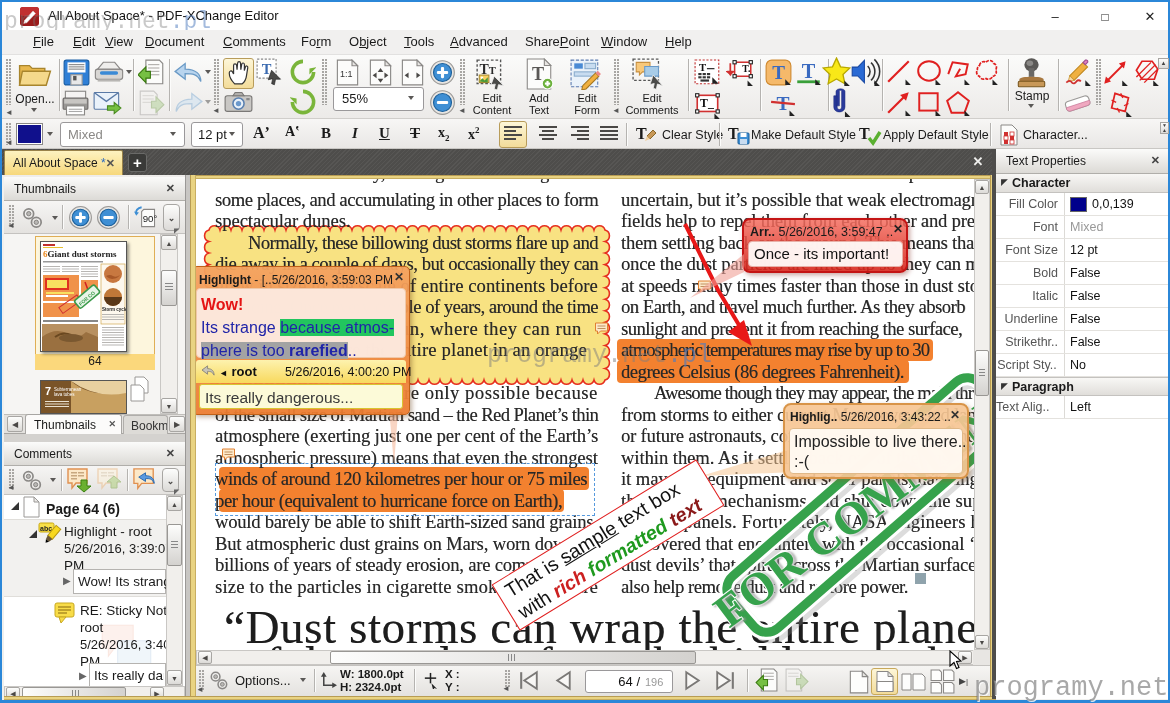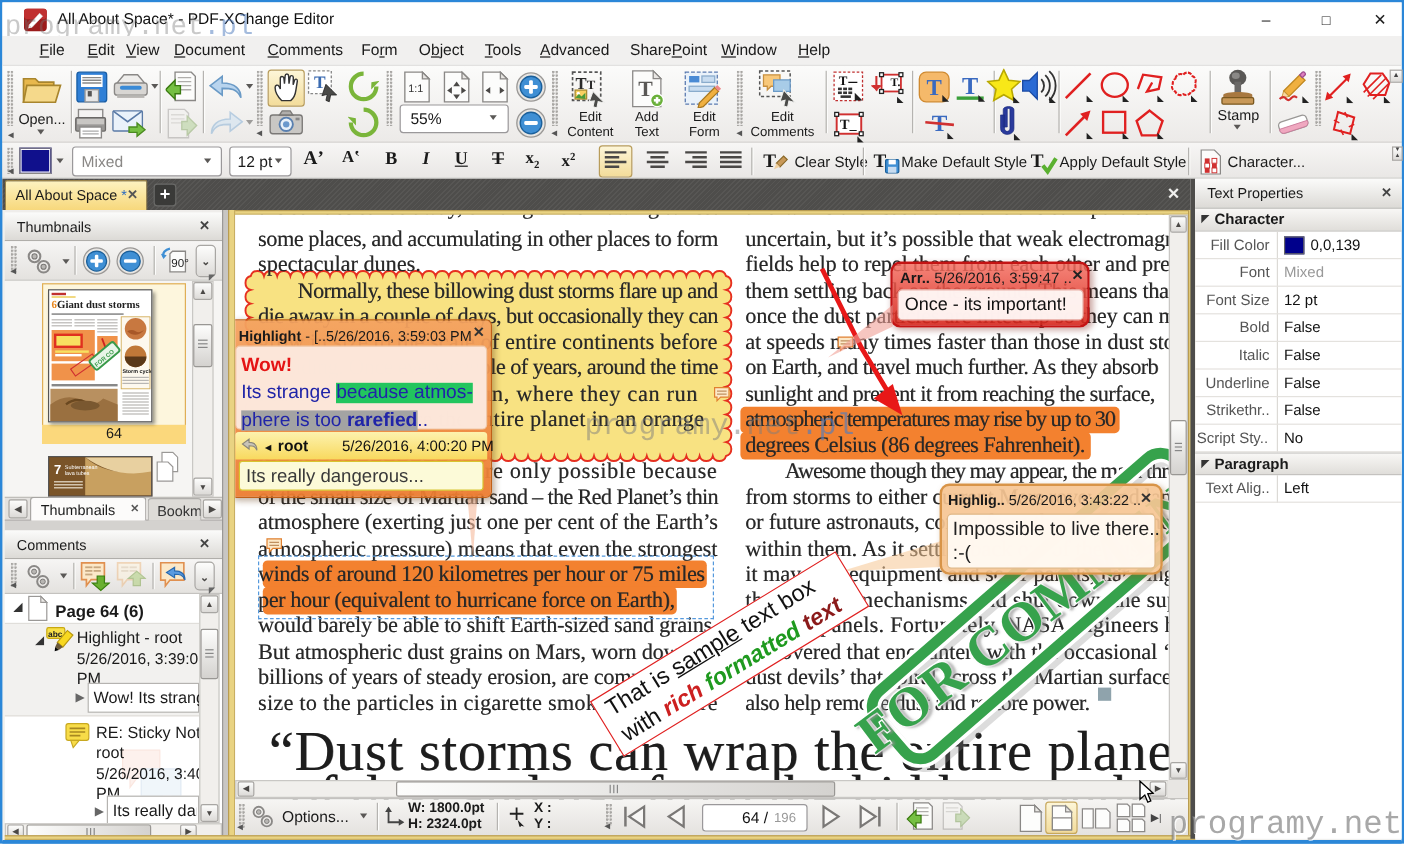--- a/index.html
+++ b/index.html
@@ -1026,17 +1026,17 @@
 <div class="a" style="left:994px;top:306px;width:172px;height:23px;border-bottom:1px solid #e4e2de"></div>
 <div class="a" style="left:994px;top:310px;width:62px;font-size:12.5px;color:#555;text-align:right">Underline</div>
 <div class="a" style="left:1068px;top:310px;font-size:12.5px;color:#111">False</div>
 <div class="a" style="left:994px;top:329px;width:172px;height:23px;border-bottom:1px solid #e4e2de"></div>
 <div class="a" style="left:994px;top:333px;width:62px;font-size:12.5px;color:#555;text-align:right">Strikethr..</div>
 <div class="a" style="left:1068px;top:333px;font-size:12.5px;color:#111">False</div>
 <div class="a" style="left:994px;top:352px;width:172px;height:23px;border-bottom:1px solid #e4e2de"></div>
 <div class="a" style="left:994px;top:356px;width:62px;font-size:12.5px;color:#555;text-align:center">Script Sty..</div>
 <div class="a" style="left:1068px;top:356px;font-size:12.5px;color:#111">No</div>
 <div class="a" style="left:994px;top:394px;width:172px;height:23px;border-bottom:1px solid #e4e2de"></div>
-<div class="a" style="left:994px;top:398px;width:62px;font-size:12.5px;color:#555;text-align:right">Text Alig..</div>
+<div class="a" style="left:994px;top:398px;width:62px;font-size:12.5px;color:#555;">Text Alig..</div>
 <div class="a" style="left:1068px;top:398px;font-size:12.5px;color:#111">Left</div>
 
 <div class="a wm" style="left:485px;top:339px;font-size:25px;z-index:40;color:rgba(125,125,125,.5)">programy.net<b>.pl</b></div>
 <div class="a wm" style="left:972px;top:671px;font-size:27px;z-index:50;color:rgba(115,115,115,.62);text-shadow:1px 1px 0 rgba(255,255,255,.8)">programy.net<b style="color:rgba(70,120,200,.7)">.pl</b></div>
 </div>
 </body></html>

